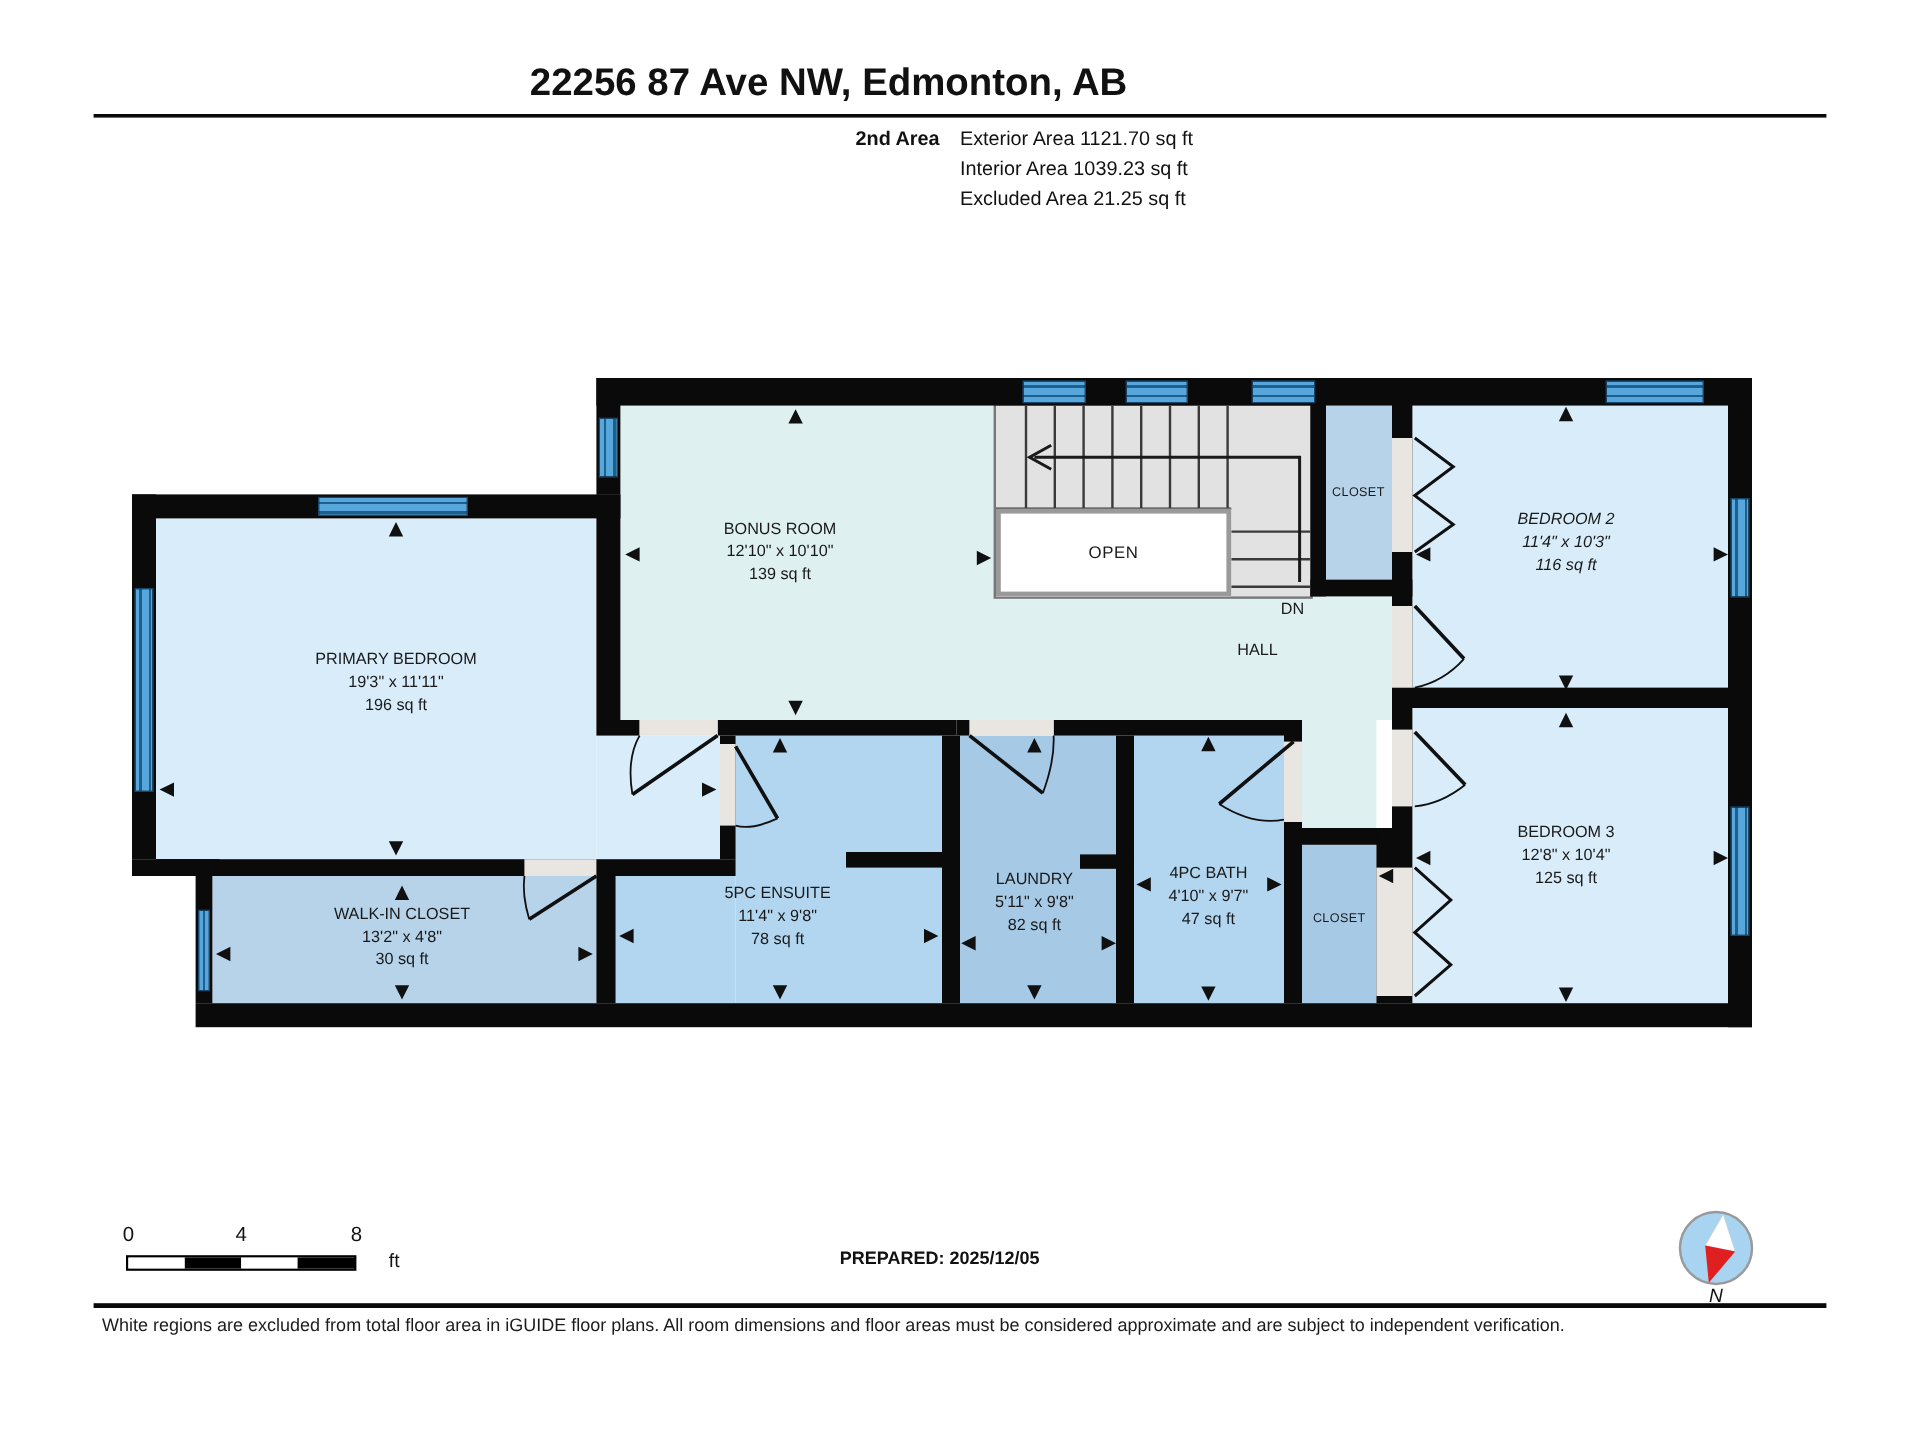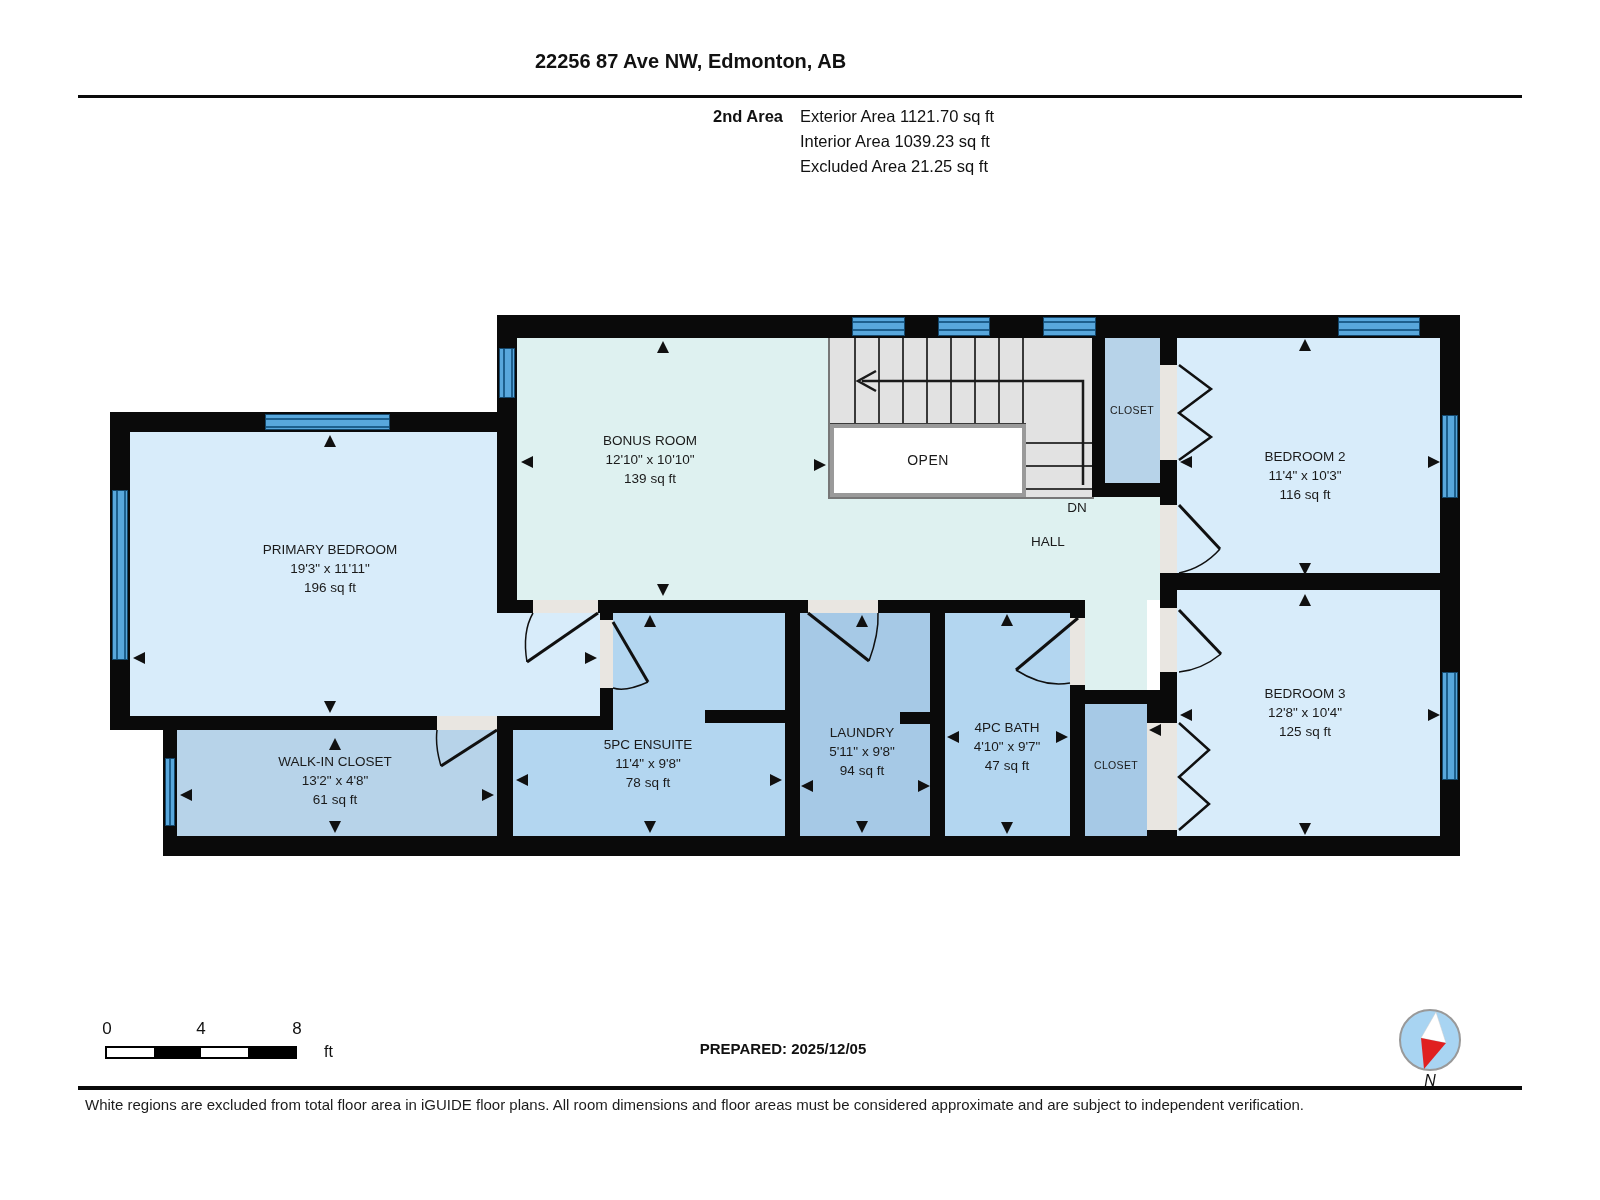--- a/index.html
+++ b/index.html
@@ -12,21 +12,21 @@
   .win-v{position:absolute;background:repeating-linear-gradient(to right,#58a7dc 0 3px,#1d5f8d 3px 5px,#58a7dc 5px 8px);border:1.5px solid #14476b;box-sizing:border-box;}
   .rlabel{position:absolute;transform:translate(-50%,-50%);text-align:center;font-size:13.5px;line-height:1.4;color:#1a1a1a;white-space:nowrap;}
   .slabel{position:absolute;transform:translate(-50%,-50%);text-align:center;font-size:10.5px;color:#1a1a1a;letter-spacing:.3px;white-space:nowrap;}
   .mlabel{position:absolute;transform:translate(-50%,-50%);text-align:center;font-size:13.5px;color:#1a1a1a;white-space:nowrap;}
   .ar{position:absolute;width:0;height:0;transform:translate(-50%,-50%);}
   .ar.up{border-left:6px solid transparent;border-right:6px solid transparent;border-bottom:12px solid #101010;}
   .ar.down{border-left:6px solid transparent;border-right:6px solid transparent;border-top:12px solid #101010;}
   .ar.left{border-top:6px solid transparent;border-bottom:6px solid transparent;border-right:12px solid #101010;}
   .ar.right{border-top:6px solid transparent;border-bottom:6px solid transparent;border-left:12px solid #101010;}
   .hr{position:absolute;background:#0a0a0a;}
-  #title{position:absolute;left:0;top:50px;width:1381px;text-align:center;font-size:20px;font-weight:bold;}
+  #title{position:absolute;left:0;top:50px;width:1381px;text-align:center;font-size:32px;font-weight:bold;}
   #floorlbl{position:absolute;left:483px;top:107px;width:300px;text-align:right;font-size:16.5px;font-weight:bold;}
   .arealine{position:absolute;left:800px;font-size:16.5px;}
   #openbox{position:absolute;background:#ffffff;border:4px solid #9a9a9a;box-sizing:border-box;}
   #openlbl{position:absolute;transform:translate(-50%,-50%);font-size:14px;color:#1a1a1a;letter-spacing:.5px;}
   .scale-num{position:absolute;transform:translateX(-50%);font-size:17px;top:1019px;}
   #scalebar{position:absolute;left:105px;top:1046px;width:192px;height:13px;border:2px solid #000;box-sizing:border-box;display:flex;}
   #scalebar .seg{flex:1 1 0;}
   #scalebar .b{background:#000;}
   #scalebar .w{background:#fff;}
   #ftlbl{position:absolute;left:324px;top:1043px;font-size:16px;}
@@ -170,38 +170,38 @@
     <div>139 sq ft</div>
   </div>
   <div class="rlabel" style="left:330px;top:569px;">
     <div>PRIMARY BEDROOM</div>
     <div>19'3" x 11'11"</div>
     <div>196 sq ft</div>
   </div>
   <div class="rlabel" style="left:335px;top:781px;">
     <div>WALK-IN CLOSET</div>
     <div>13'2" x 4'8"</div>
-    <div>61 sq ft</div>
+    <div>30 sq ft</div>
   </div>
   <div class="rlabel" style="left:648px;top:764px;">
     <div>5PC ENSUITE</div>
     <div>11'4" x 9'8"</div>
     <div>78 sq ft</div>
   </div>
   <div class="rlabel" style="left:862px;top:752px;">
     <div>LAUNDRY</div>
     <div>5'11" x 9'8"</div>
-    <div>94 sq ft</div>
+    <div>82 sq ft</div>
   </div>
   <div class="rlabel" style="left:1007px;top:747px;">
     <div>4PC BATH</div>
     <div>4'10" x 9'7"</div>
     <div>47 sq ft</div>
   </div>
-  <div class="rlabel" style="left:1305px;top:476px;">
+  <div class="rlabel" style="left:1305px;top:452px;font-style:italic;">
     <div>BEDROOM 2</div>
     <div>11'4" x 10'3"</div>
     <div>116 sq ft</div>
   </div>
   <div class="rlabel" style="left:1305px;top:713px;">
     <div>BEDROOM 3</div>
     <div>12'8" x 10'4"</div>
     <div>125 sq ft</div>
   </div>
   <div class="slabel" style="left:1132px;top:410px;">CLOSET</div>

